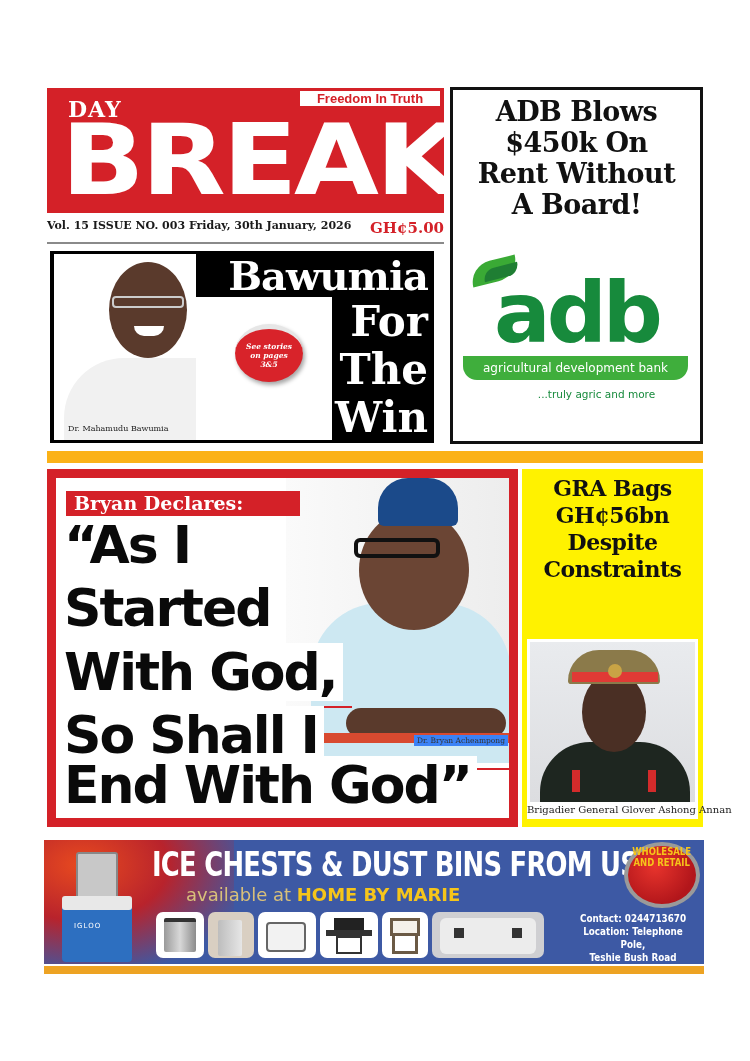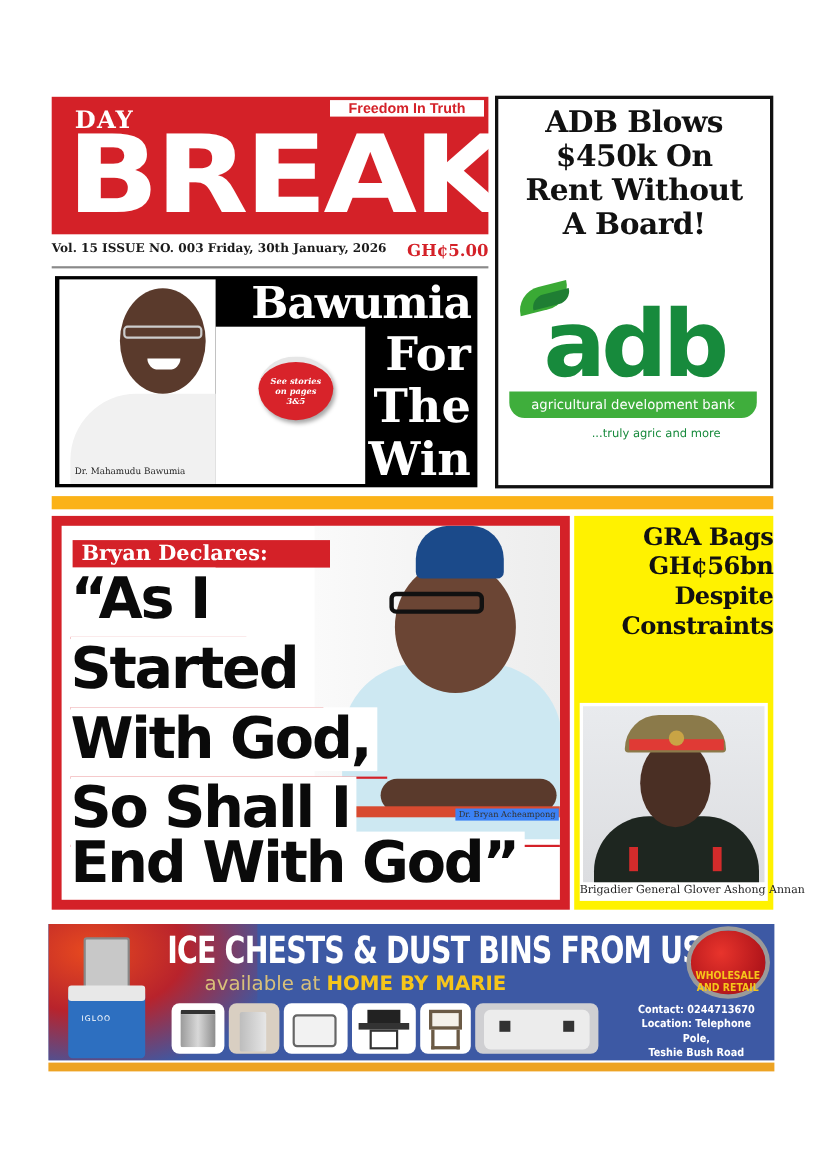--- a/index.html
+++ b/index.html
@@ -82,21 +82,21 @@
   #q2 { top: 101px; }
   #qr2 { top: 165px; width: 230px; }
   #q3 { top: 165px; }
   #qr3 { top: 228px; width: 288px; }
   #q4 { top: 228px; }
   #qr4 { top: 290px; width: 450px; }
   #q5 { top: 278px; }
 
   
   #gra-box { left: 522px; top: 469px; width: 181px; height: 358px; background: #fff200; }
-  #gra-headline { left: 0; top: 6px; width: 181px; text-align: right; font-family: "DejaVu Serif", serif; font-weight: bold;
+  #gra-headline { left: 0; top: 6px; width: 181px; text-align: center; font-family: "DejaVu Serif", serif; font-weight: bold;
     font-size: 22px; line-height: 27px; color: #111; letter-spacing: -0.5px; }
   #gra-photo { left: 5px; top: 170px; width: 171px; height: 180px; background: #fff; }
   #gra-photo-bg { left: 3px; top: 3px; width: 165px; height: 160px; background: linear-gradient(180deg, #e9ebee, #dcdde0); overflow: hidden; }
   #g-body { left: 10px; top: 100px; width: 150px; height: 80px; background: #1e2620; border-radius: 50px 50px 0 0; }
   #g-head { left: 52px; top: 30px; width: 64px; height: 80px; background: #4a2f24; }
   #g-cap { left: 38px; top: 8px; width: 92px; height: 34px; background: #8b7a4a; border-radius: 40px 40px 4px 4px; }
   #g-band { left: 42px; top: 30px; width: 86px; height: 10px; background: #e03a35; }
   #g-badge { left: 78px; top: 22px; width: 14px; height: 14px; background: #c9a445; border-radius: 50%; }
   #g-tab1 { left: 42px; top: 128px; width: 8px; height: 22px; background: #d32b2b; }
   #g-tab2 { left: 118px; top: 128px; width: 8px; height: 22px; background: #d32b2b; }
@@ -111,21 +111,21 @@
   #cooler-top { left: 0; top: 44px; width: 70px; height: 14px; background: #e8e8e8; border-radius: 3px; }
   #cooler-brand { left: 12px; top: 70px; font-family: "DejaVu Sans", sans-serif; font-size: 7px; color: #fff; letter-spacing: 1px; }
 
   #ad-title { left: 108px; top: 4px; font-family: "DejaVu Sans", sans-serif; font-weight: bold; font-size: 34px;
     color: #fff; letter-spacing: -1px; white-space: nowrap; transform: scaleX(0.76); transform-origin: left top; line-height: 40px; }
   #ad-sub { left: 142px; top: 44px; white-space: nowrap; font-family: "DejaVu Sans", sans-serif; font-size: 18px; line-height: 22px; }
   #ad-sub-a { color: #d9c07a; font-weight: normal; }
   #ad-sub-b { color: #f6c51a; font-weight: bold; }
 
   #ad-badge { left: 580px; top: 2px; width: 76px; height: 66px; border-radius: 50%; background: radial-gradient(circle at 40% 35%, #e8342c 0%, #b2161b 70%);
-    border: 4px solid #9a9a9a; display: flex; align-items: flex-end; justify-content: center; text-align: center; }
+    border: 4px solid #9a9a9a; display: flex; align-items: flex-start; justify-content: center; text-align: center; }
   #ad-badge-text { color: #f6c51a; font-family: "DejaVu Sans", sans-serif; font-weight: bold; font-size: 10px; line-height: 11px; transform: scaleX(0.85); }
 
   #ad-products { left: 112px; top: 72px; width: 408px; height: 46px; }
   .prod { position: absolute; top: 0; height: 46px; background: #fff; border-radius: 7px; overflow: hidden; }
   .prod-shape { position: absolute; }
   #prod-1 { left: 0; width: 48px; }
   #prod-2 { left: 52px; width: 46px; }
   #prod-3 { left: 102px; width: 58px; }
   #prod-4 { left: 164px; width: 58px; }
   #prod-5 { left: 226px; width: 46px; }

